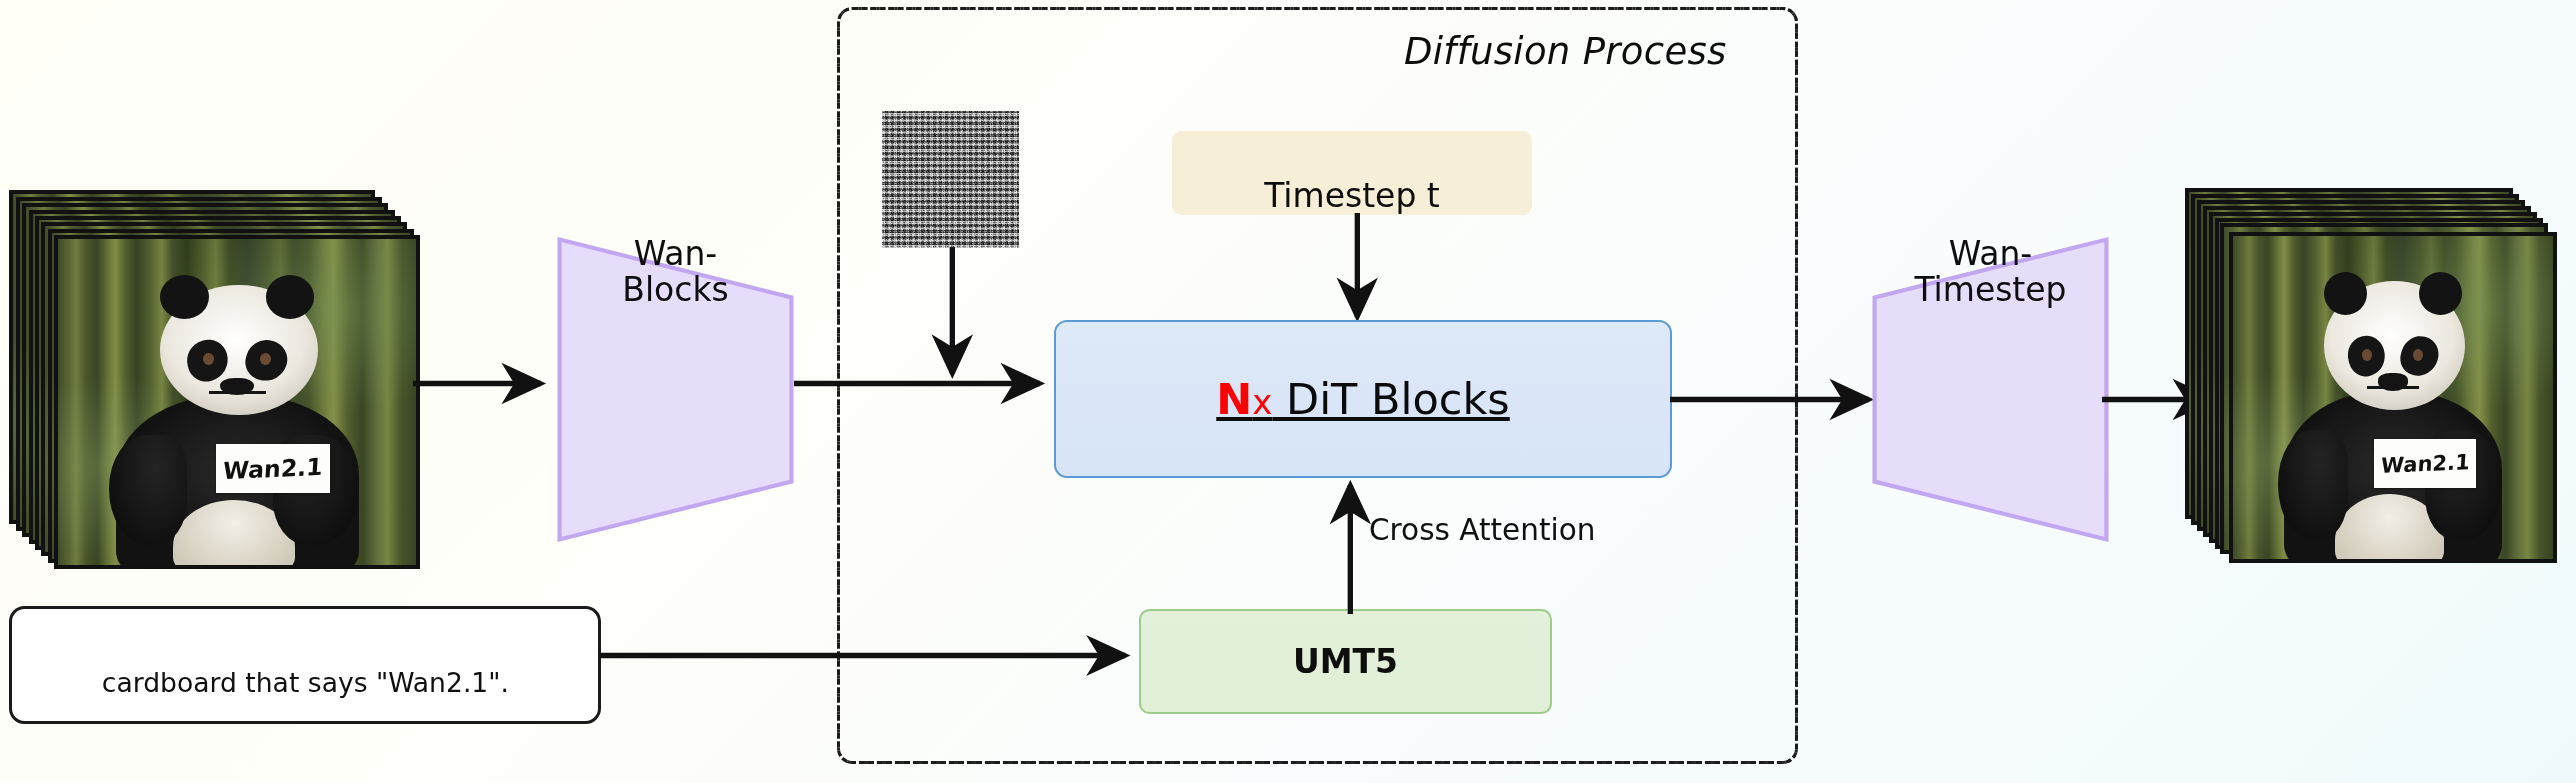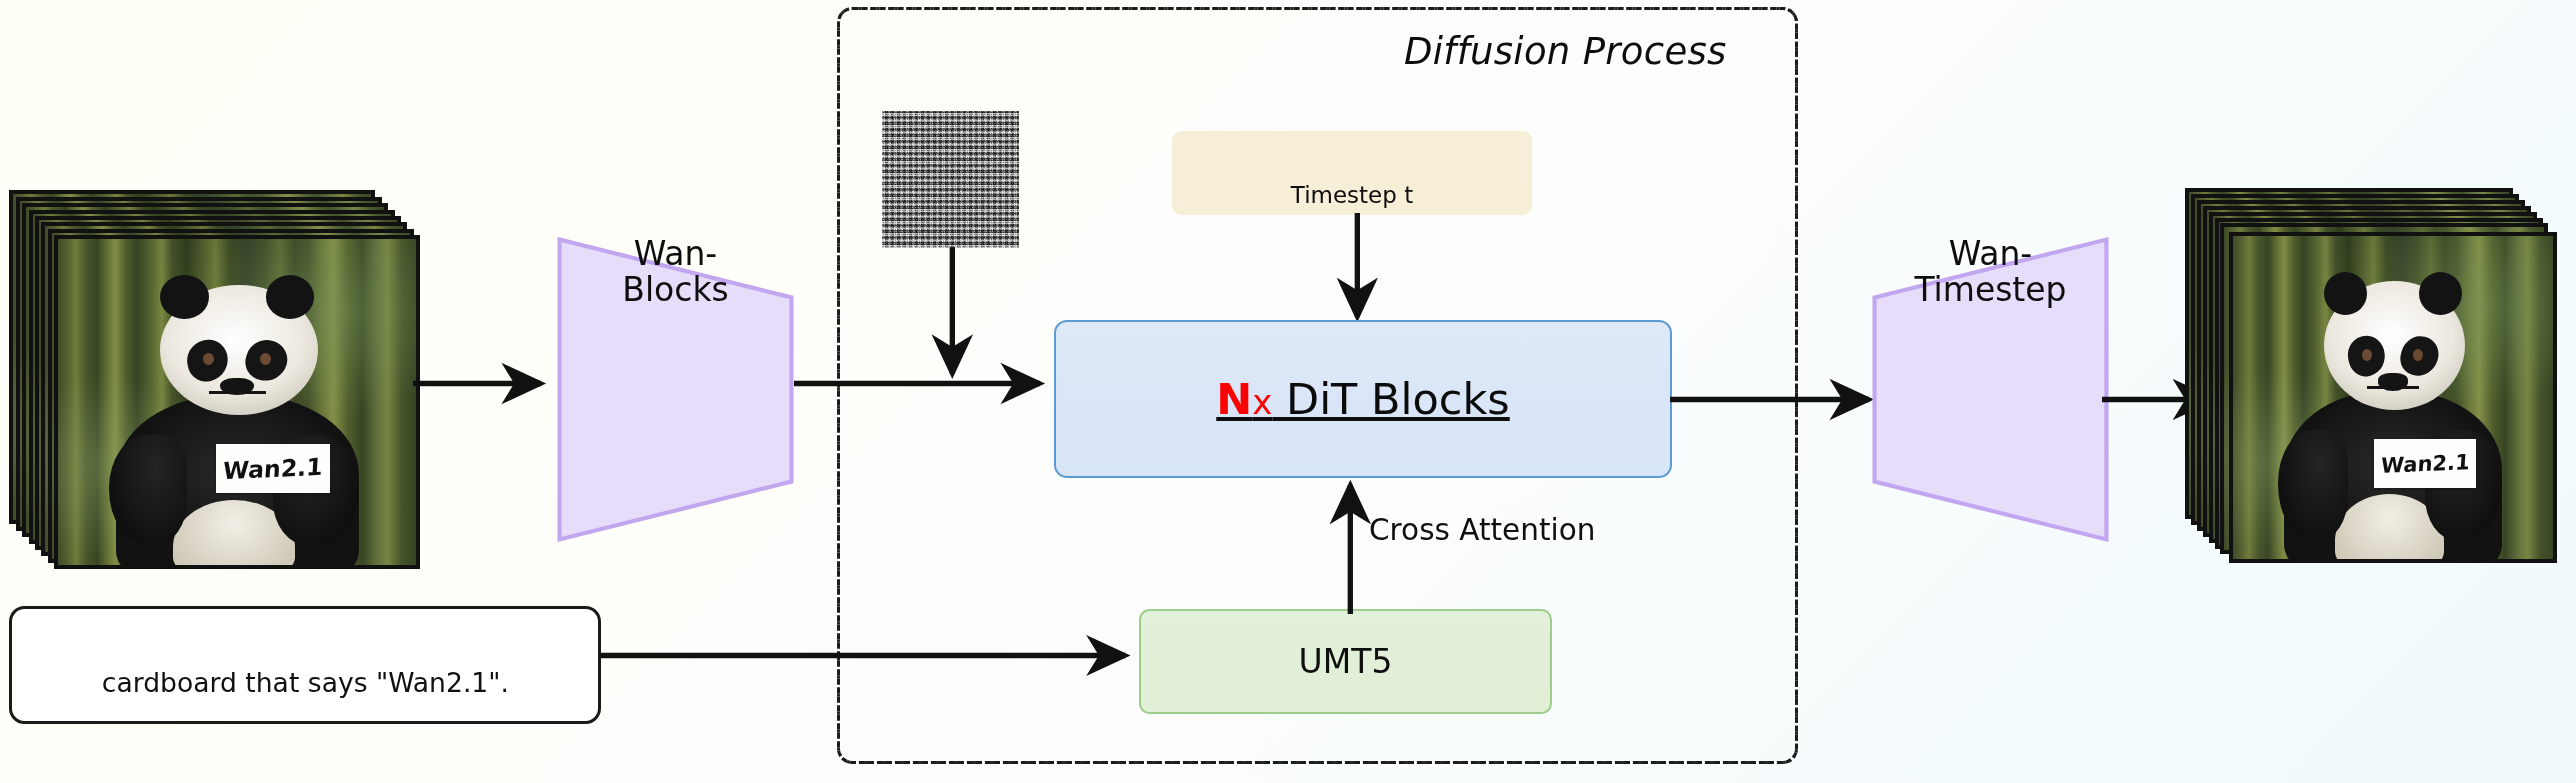--- a/index.html
+++ b/index.html
@@ -208,22 +208,22 @@
   }
   .rbox.umt5 {
     background: linear-gradient(180deg, #e3f0da 0%, #e0efd6 100%);
     border: 2.4px solid #9ccd8a;
     border-radius: 10.6px;
   }
   .dit-label { font-size: 43px; white-space: nowrap; text-decoration: underline; }
   .dit-label .n { color: #fb0203; font-weight: 700; }
   .dit-label .x { color: #fb0203; font-size: 34px; font-weight: 400; }
   .dit-label .rest { color: #0b0b0b; }
-  .ts-label { font-size: 23px; margin-top: 44px; }
-  .umt5-label { font-size: 33px; }
+  .ts-label { font-size: 33px; margin-top: 44px; }
+  .umt5-label { font-size: 33px; font-weight: bold; }
 
   
   .prompt-box {
     position: absolute;
     left: 9.4px;
     top: 606px;
     width: 592px;
     height: 118px;
     box-sizing: border-box;
     background: #ffffff;

